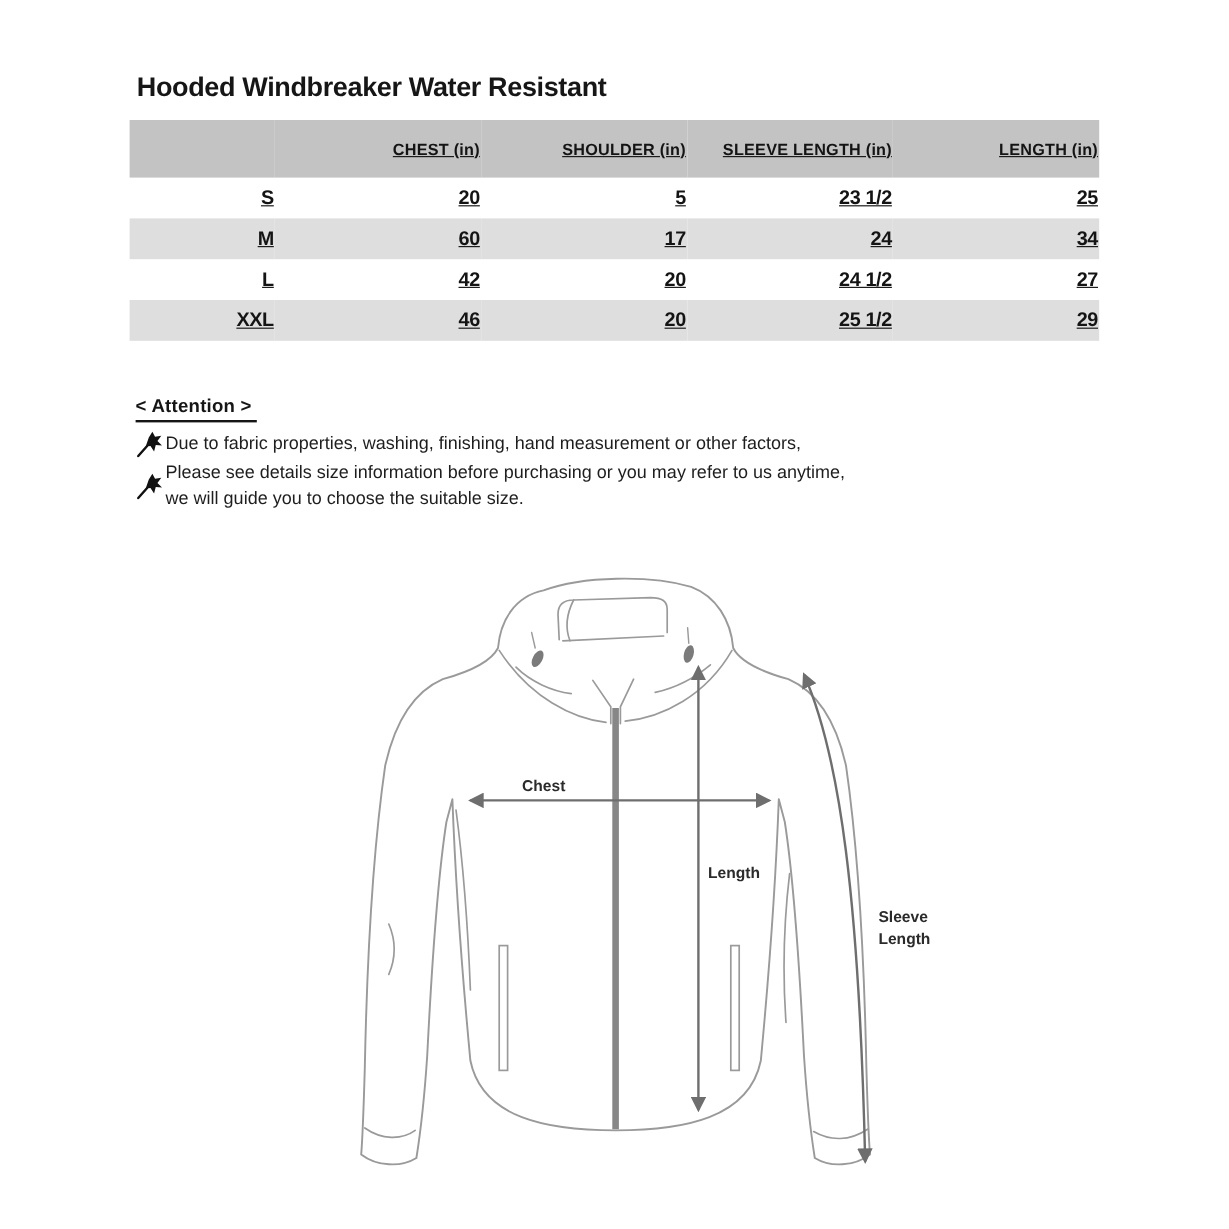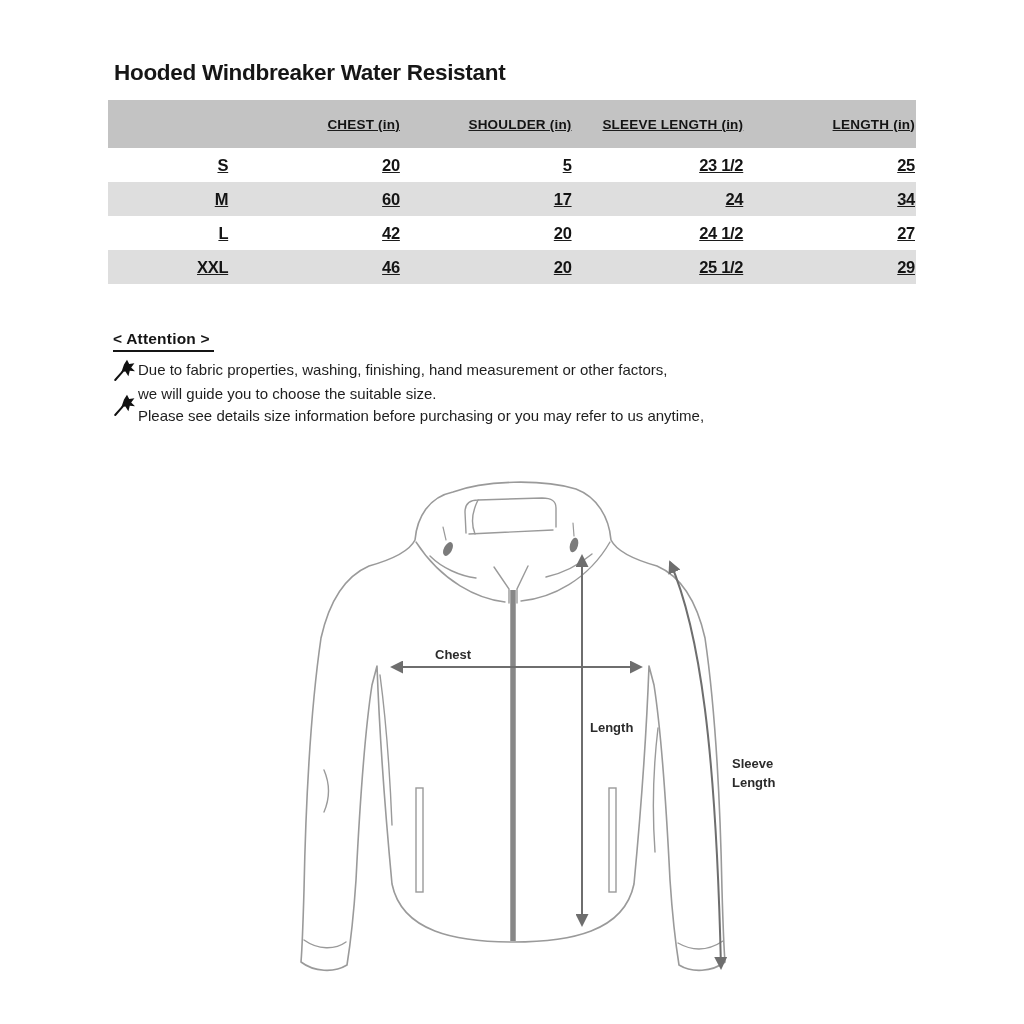--- a/index.html
+++ b/index.html
@@ -115,22 +115,22 @@
         <div>Due to fabric properties, washing, finishing, hand measurement or other factors,</div>
       </div>
     </div>
 
     <div class="note">
       <svg class="note-icon" viewBox="0 0 24 24">
         <path d="M2.2,22 L9.6,13.6" stroke="#111" stroke-width="2" stroke-linecap="round" fill="none"></path>
         <path d="M11,6.5 L14,1.8 L16.2,6 L21.4,5.2 L18.2,9.6 L22,13.2 L16.8,12.8 L15.4,18.2 L12.4,13.6 L8.4,14 Z" fill="#111"></path>
       </svg>
       <div class="note-text">
+        <div>Please see details size information before purchasing or you may refer to us anytime,</div>
         <div>we will guide you to choose the suitable size.</div>
-        <div>Please see details size information before purchasing or you may refer to us anytime,</div>
       </div>
     </div>
   </div>
 
   <svg class="diagram" width="520" height="555" viewBox="0 0 520 555">
     <defs>
       <marker id="ah" viewBox="0 0 10 10" refX="8.5" refY="5" markerWidth="6.5" markerHeight="6.5" orient="auto-start-reverse">
         <path d="M0,0 L10,5 L0,10 Z" fill="#6e6e6e"></path>
       </marker>
     </defs>

